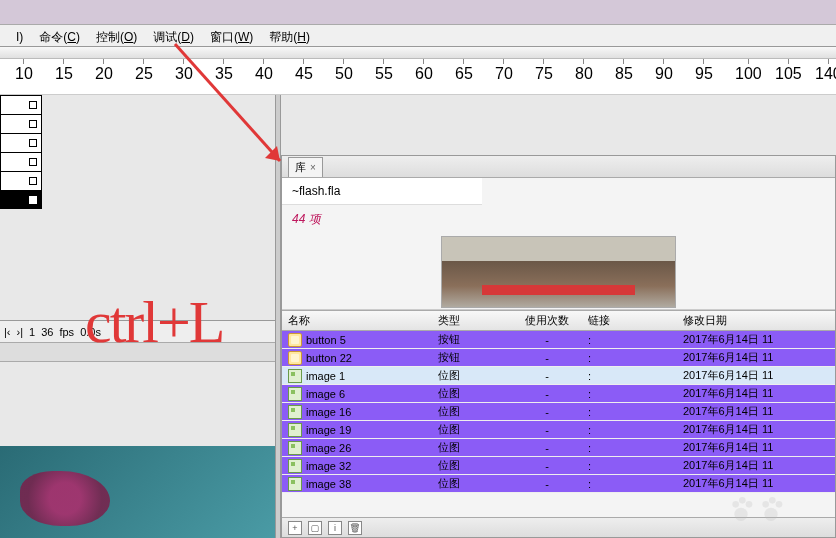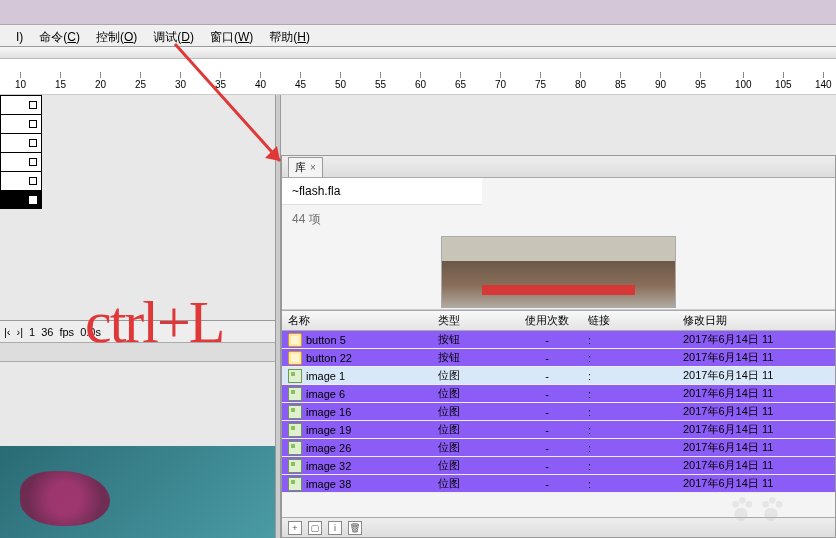--- a/index.html
+++ b/index.html
@@ -11,21 +11,21 @@
 
 .menubar { height: 22px; background: #f0f0f0; border-bottom: 1px solid #999; padding-left: 8px; }
 .menubar span { display: inline-block; padding: 4px 8px; cursor: pointer; }
 .menubar span u { text-decoration: underline; }
 
 
 .toolbar { height: 12px; background: linear-gradient(#f8f8f8,#e0e0e0); border-bottom: 1px solid #bbb; }
 
 
 .ruler { height: 36px; background: #fff; border-bottom: 1px solid #ccc; display:flex; align-items:flex-end; padding-left:0; overflow:hidden; position:relative; }
-.ruler .tick { position:absolute; bottom:4px; font-size:10px; text-align:right; }
+.ruler .tick { position:absolute; bottom:11px; font-size:16px; text-align:right; }
 .ruler .tick::before { content:""; display:block; width:1px; height:6px; background:#888; margin:0 auto 1px; }
 
 
 .leftcol { position:absolute; left:0; top:95px; width:42px; }
 .layerrow { height:19px; background:#fff; border:1px solid #000; border-bottom:none; position:relative; }
 .layerrow:last-child { border-bottom:1px solid #000; }
 .layerrow .dot { position:absolute; right:4px; top:5px; width:8px; height:8px; border:1px solid #000; background:#fff; }
 .layerrow.sel { background:#000; }
 .layerrow.sel .dot { background:#fff; border-color:#fff; }
 
@@ -39,21 +39,21 @@
 
 
 .splitter { position:absolute; left:275px; top:95px; width:6px; height:443px; background:#ccc; border-left:1px solid #999; border-right:1px solid #999; cursor:col-resize; }
 
 
 .libpanel { position:absolute; left:281px; top:155px; right:0; bottom:0; background:#f4f4f4; border:1px solid #999; }
 .libtab { height:22px; background:linear-gradient(#eee,#ddd); border-bottom:1px solid #aaa; padding-left:6px; display:flex; align-items:center; gap:4px; }
 .libtab .tab { background:#f4f4f4; border:1px solid #999; border-bottom:none; padding:2px 6px; font-size:11px; display:flex; align-items:center; gap:4px; }
 .libtab .x { font-size:10px; color:#666; cursor:pointer; }
 .libdoc { padding:6px 10px; background:#fff; border-bottom:1px solid #ddd; font-size:12px; width:200px; }
-.libcount { padding:6px 10px; font-size:12px; color:#737373; }
+.libcount { padding:6px 10px; font-size:12px; color:#be185d;font-style:italic; }
 .libpreview { height:76px; display:flex; justify-content:center; align-items:center; background:#f4f4f4; border-bottom:1px solid #ccc; }
 .libpreview .thumb { width:235px; height:72px; background:linear-gradient(#c8c4b8 0%,#c8c4b8 35%,#6b5848 35%,#8a6f5a 70%,#b0aaa0 100%); position:relative; border:1px solid #aaa; }
 .libpreview .banner { position:absolute; bottom:12px; left:40px; right:40px; height:10px; background:#d63838; }
 
 
 .libtable { border-top:1px solid #aaa; }
 .libhead { display:flex; background:linear-gradient(#f8f8f8,#e4e4e4); border-bottom:1px solid #aaa; height:20px; align-items:flex-end; }
 .libhead > div, .librow > div { padding:2px 6px; font-size:11px; overflow:hidden; white-space:nowrap; }
 .col-name { width:150px; display:flex; align-items:center; gap:4px; }
 .col-type { width:80px; }

